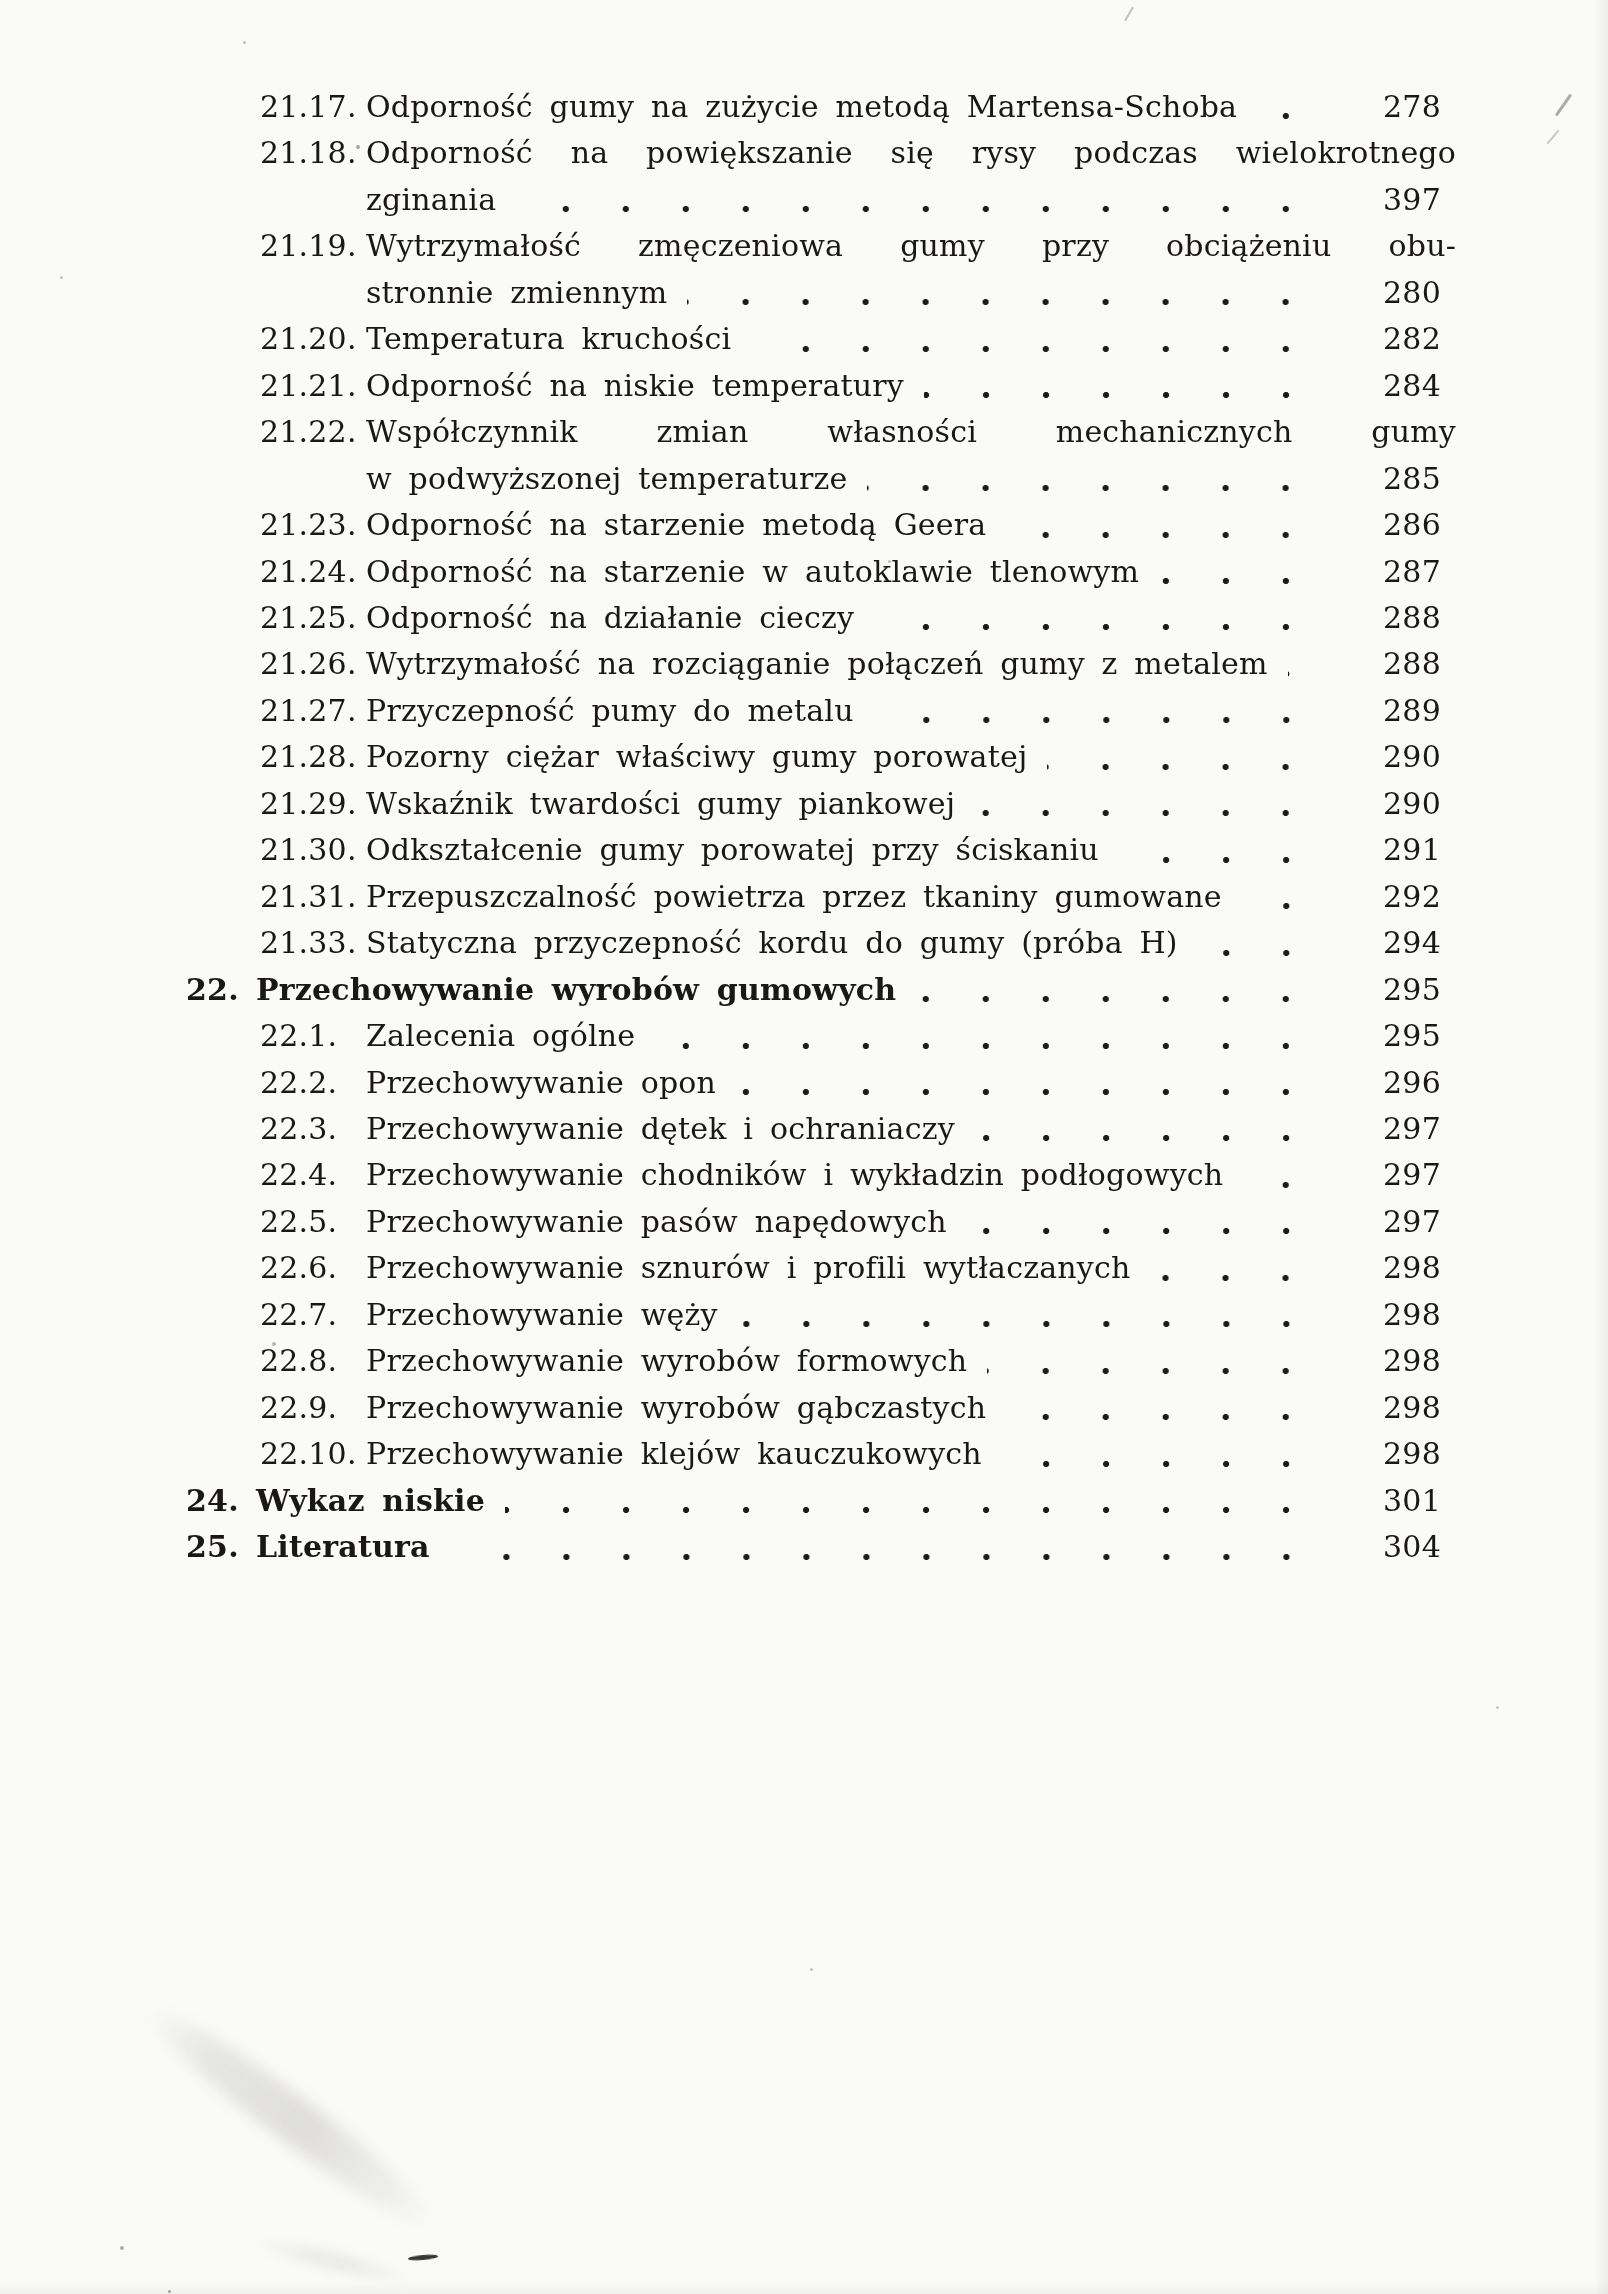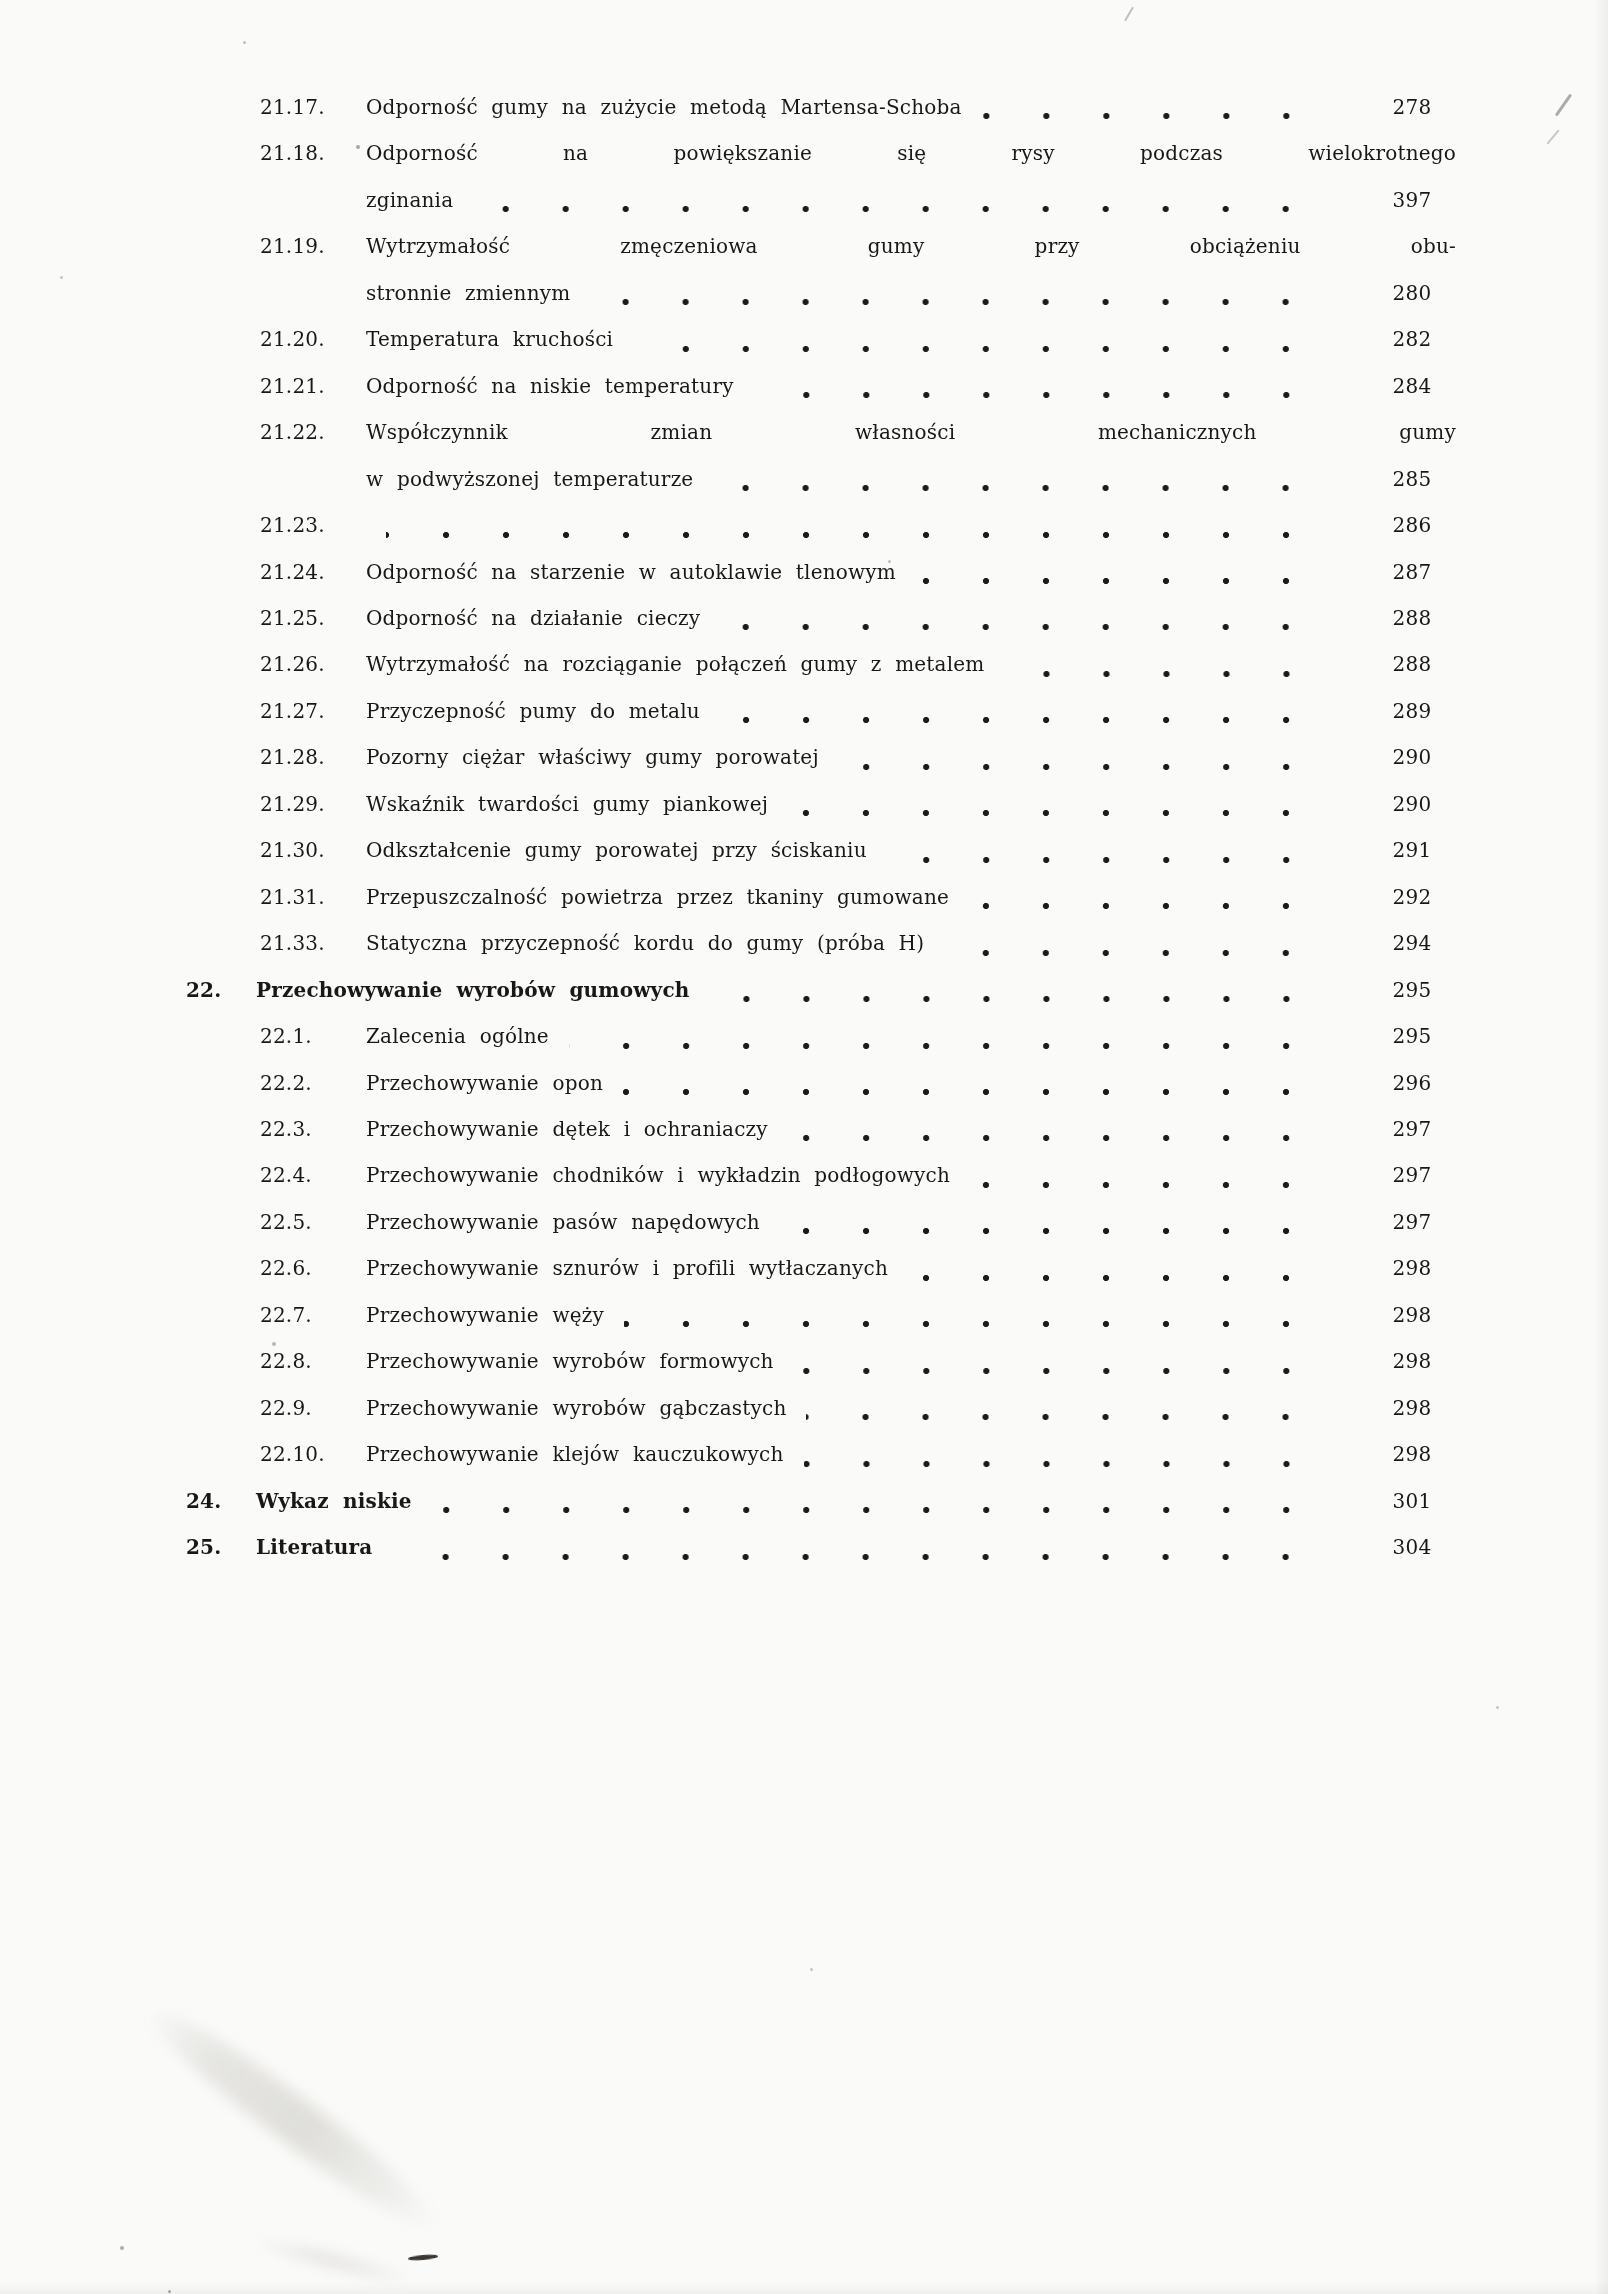--- a/index.html
+++ b/index.html
@@ -18,21 +18,21 @@
   .toc {
     position: absolute; left: 0; top: 0;
     width: 100%;
     box-sizing: border-box;
     padding: 84px 152px 0 186px;
   }
   .line {
     display: flex;
     align-items: baseline;
     line-height: 46.45px;
-    font-size: 20px;
+    font-size: 30px;
     word-spacing: 7px;
     letter-spacing: 0.2px;
   }
   .num { flex: 0 0 auto; }
   .entry.sub .num { margin-left: 74px; width: 106px; }
   .entry.chapter .num { width: 70px; font-weight: bold; }
   .entry.chapter .text { font-weight: bold; text-align: center; }
   .indent { flex: 0 0 180px; }
   .text { white-space: nowrap; }
   .text.justify {
@@ -161,20 +161,21 @@
         <div class="line">
           <span class="indent"></span>
           <span class="text">w podwyższonej temperaturze</span>
           <span class="leader"></span>
           <span class="pagenum">285</span>
         </div>
       </div>
       <div class="entry sub">
         <div class="line">
           <span class="num">21.23.</span>
+          <span class="text">Odporność na starzenie metodą Geera</span>
           <span class="leader"></span>
           <span class="pagenum">286</span>
         </div>
       </div>
       <div class="entry sub">
         <div class="line">
           <span class="num">21.24.</span>
           <span class="text">Odporność na starzenie w autoklawie tlenowym</span>
           <span class="leader"></span>
           <span class="pagenum">287</span>

